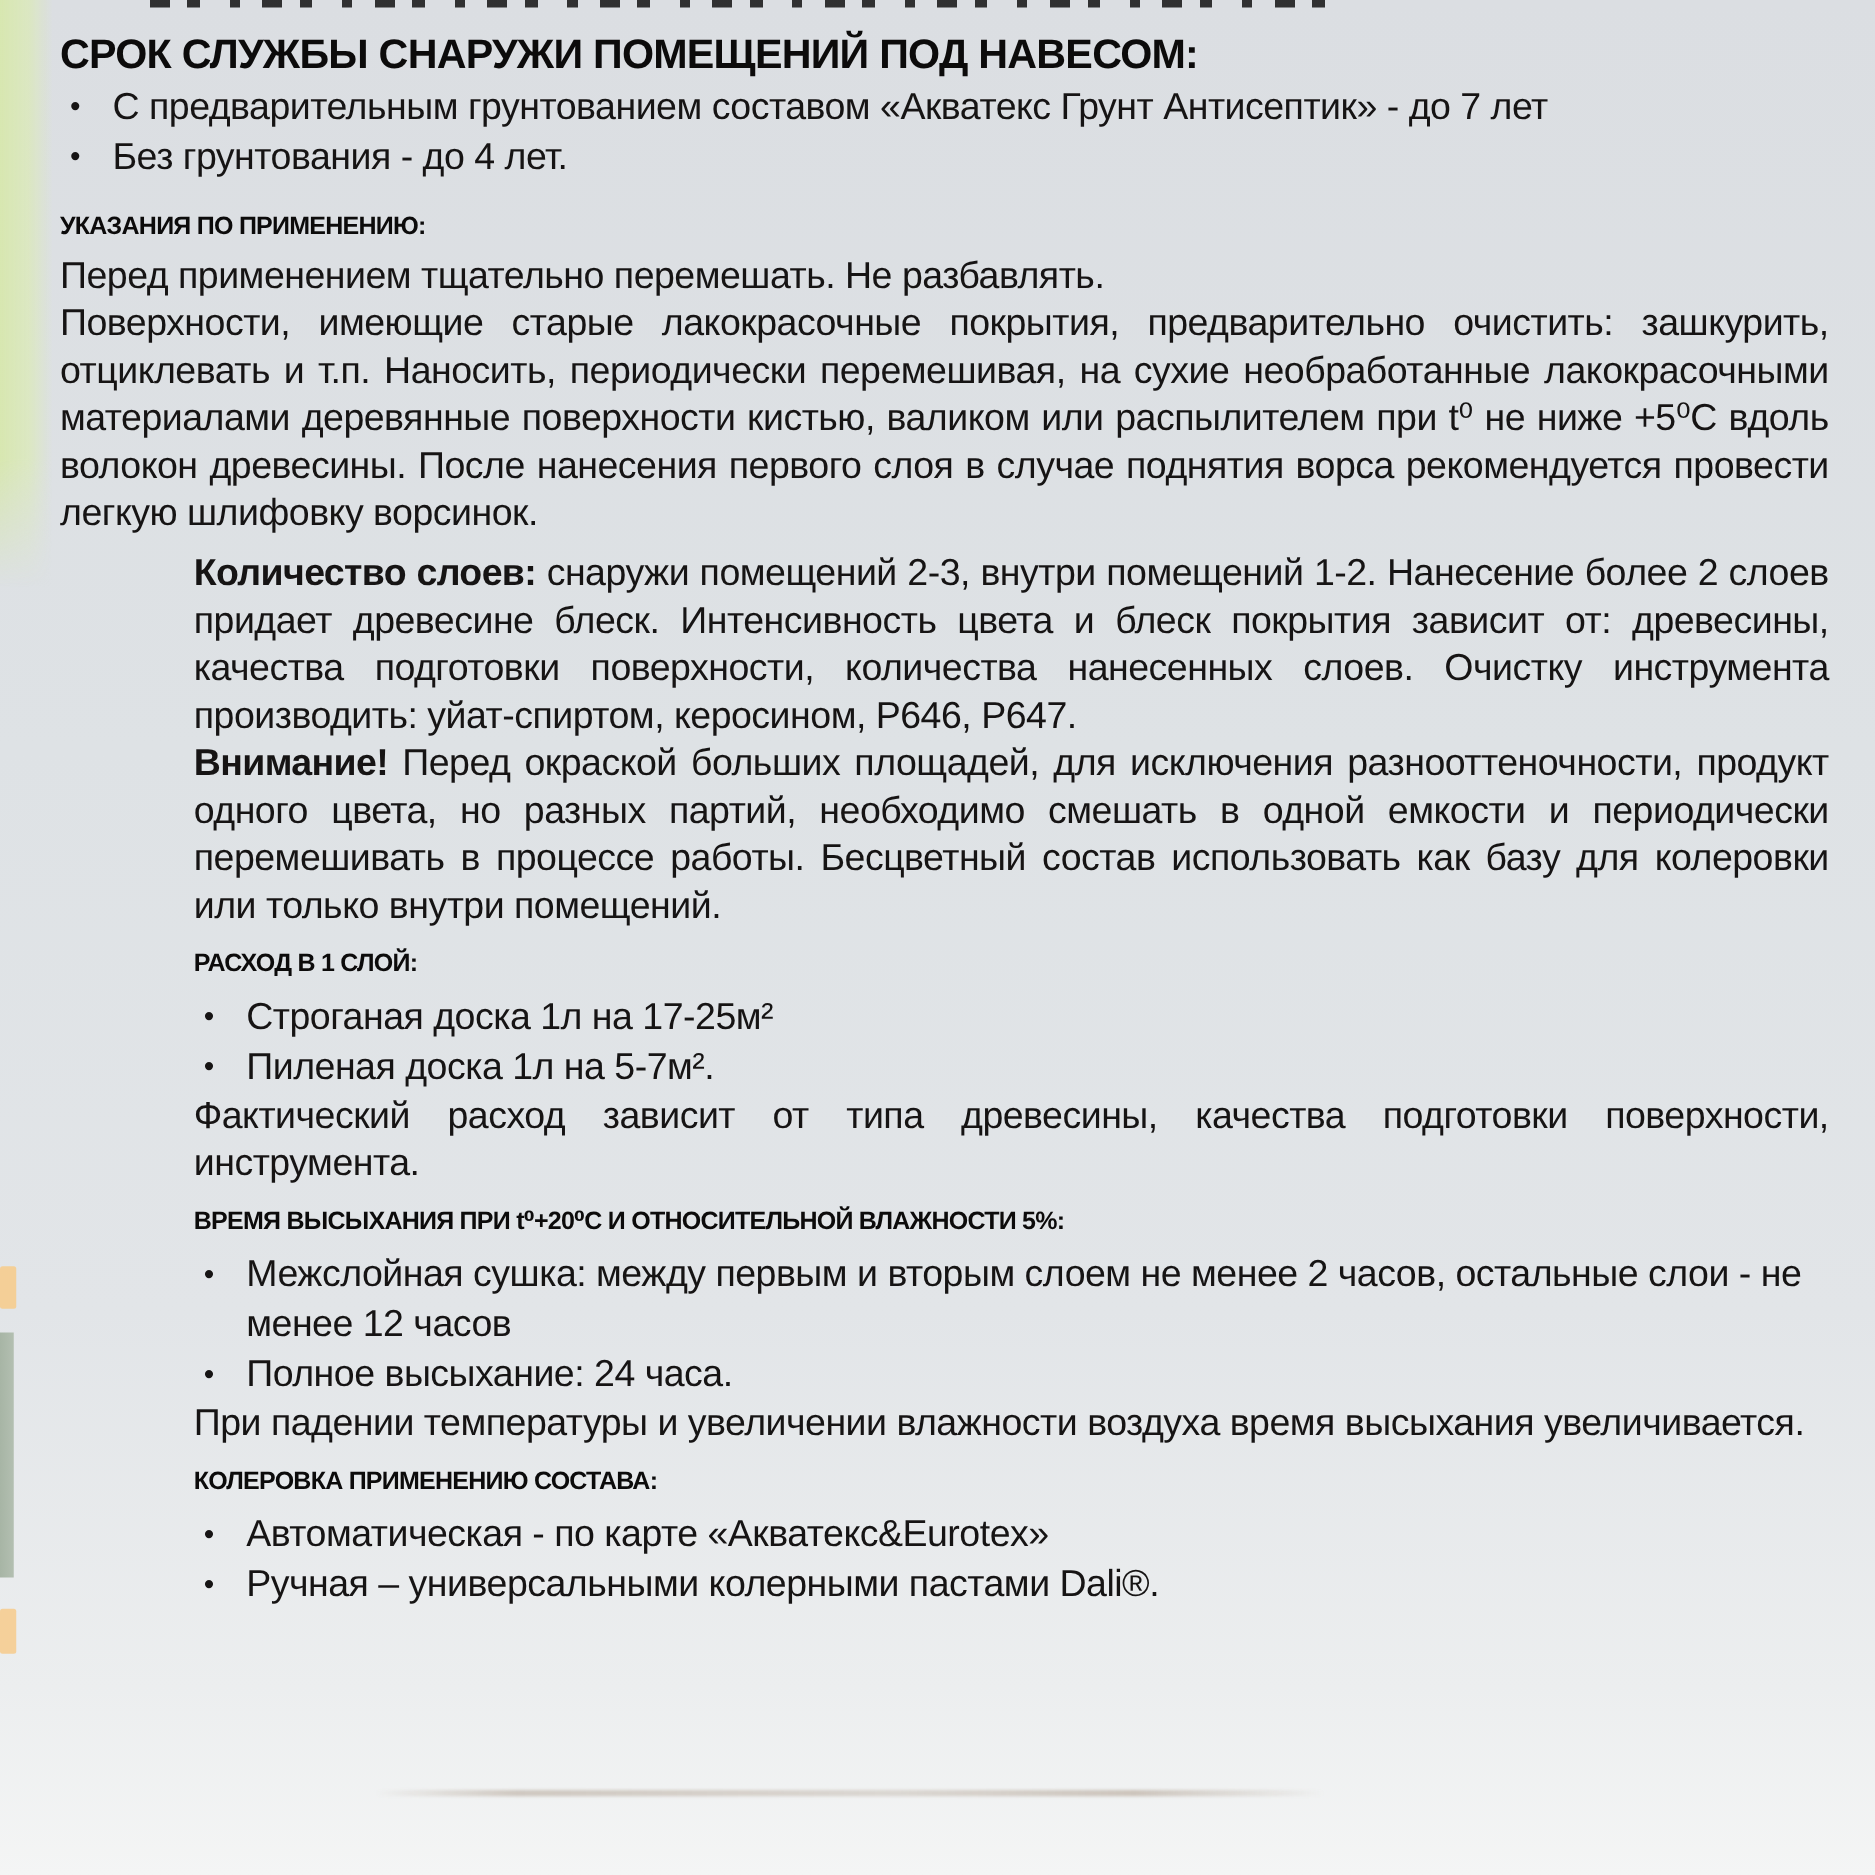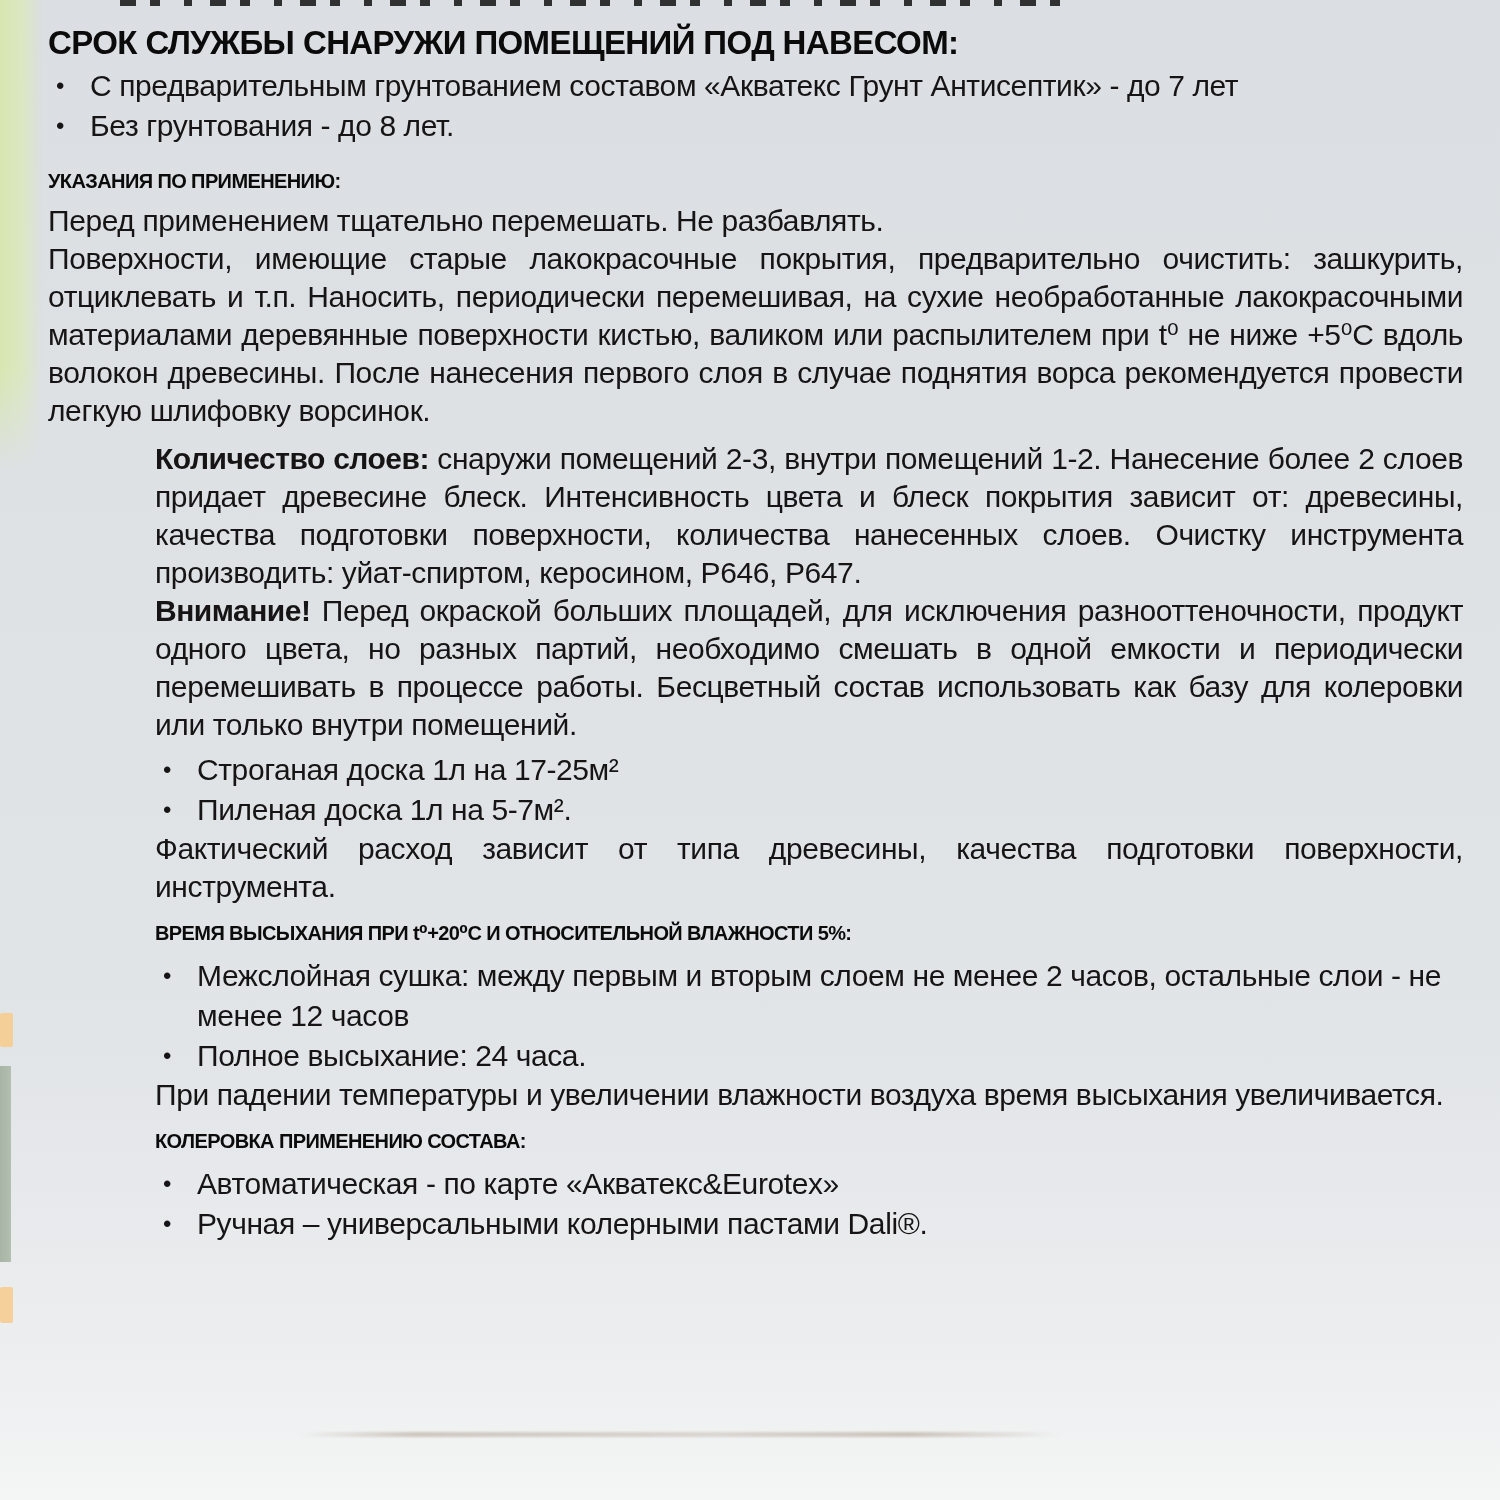--- a/index.html
+++ b/index.html
@@ -64,37 +64,38 @@
 
     <section>
       <h1>СРОК СЛУЖБЫ СНАРУЖИ ПОМЕЩЕНИЙ ПОД НАВЕСОМ:</h1>
       <div class="bullets">
         <div class="bullet-row">
           <span class="dot">•</span>
           <span class="bullet-text">С предварительным грунтованием составом «Акватекс Грунт Антисептик» - до 7 лет</span>
         </div>
         <div class="bullet-row">
           <span class="dot">•</span>
-          <span class="bullet-text">Без грунтования - до 8 лет.</span>
+          <span class="bullet-text">Без грунтования - до 4 лет.</span>
         </div>
       </div>
     </section>
 
     <section class="mt14">
       <h2>УКАЗАНИЯ ПО ПРИМЕНЕНИЮ:</h2>
       <p class="para">Перед применением тщательно перемешать. Не разбавлять.</p>
       <p class="para just">Поверхности, имеющие старые лакокрасочные покрытия, предварительно очистить: зашкурить, отциклевать и т.п. Наносить, периодически перемешивая, на сухие необработанные лакокрасочными материалами деревянные поверхности кистью, валиком или распылителем при t⁰ не ниже +5⁰С вдоль волокон древесины. После нанесения первого слоя в случае поднятия ворса рекомендуется провести легкую шлифовку ворсинок.</p>
     </section>
 
     <section class="indent mt10">
       <p class="para just"><strong>Количество слоев:</strong><span> снаружи помещений 2-3, внутри помещений 1-2. Нанесение более 2 слоев придает древесине блеск. Интенсивность цвета и блеск покрытия зависит от: древесины, качества подготовки поверхности, количества нанесенных слоев. Очистку инструмента производить: уйат-спиртом, керосином, Р646, Р647.</span></p>
       <p class="para just"><strong>Внимание!</strong><span> Перед окраской больших площадей, для исключения разнооттеночности, продукт одного цвета, но разных партий, необходимо смешать в одной емкости и периодически перемешивать в процессе работы. Бесцветный состав использовать как базу для колеровки или только внутри помещений.</span></p>
     </section>
 
     <section class="indent mt6">
+      <h2>РАСХОД В 1 СЛОЙ:</h2>
       <div class="bullets">
         <div class="bullet-row">
           <span class="dot">•</span>
           <span class="bullet-text">Строганая доска 1л на 17-25м²</span>
         </div>
         <div class="bullet-row">
           <span class="dot">•</span>
           <span class="bullet-text">Пиленая доска 1л на 5-7м².</span>
         </div>
       </div>

